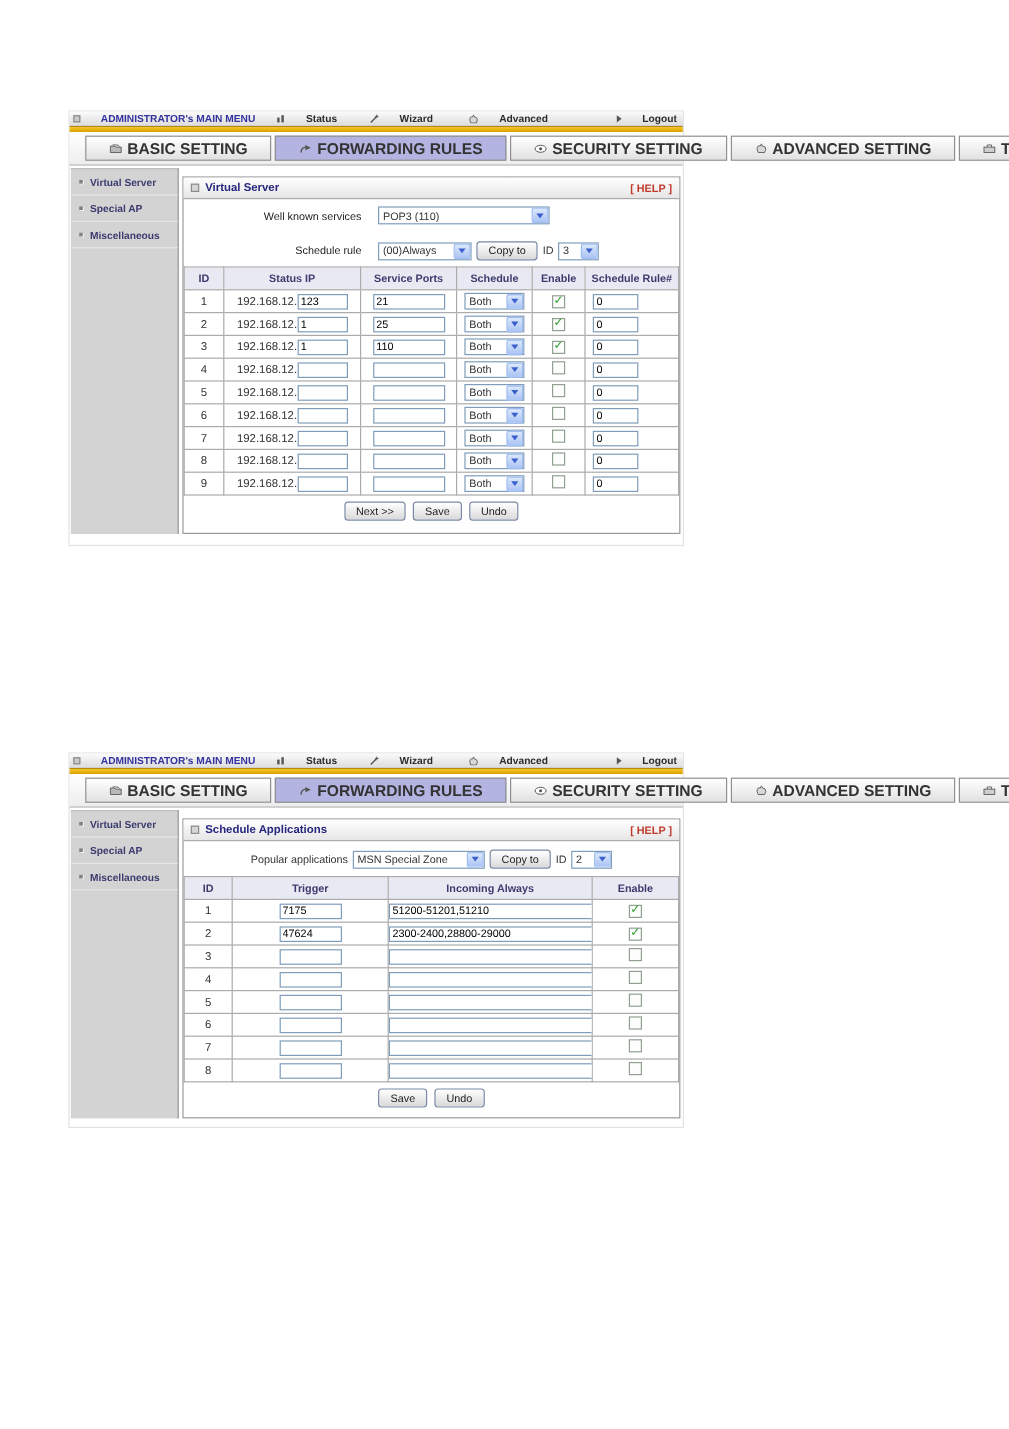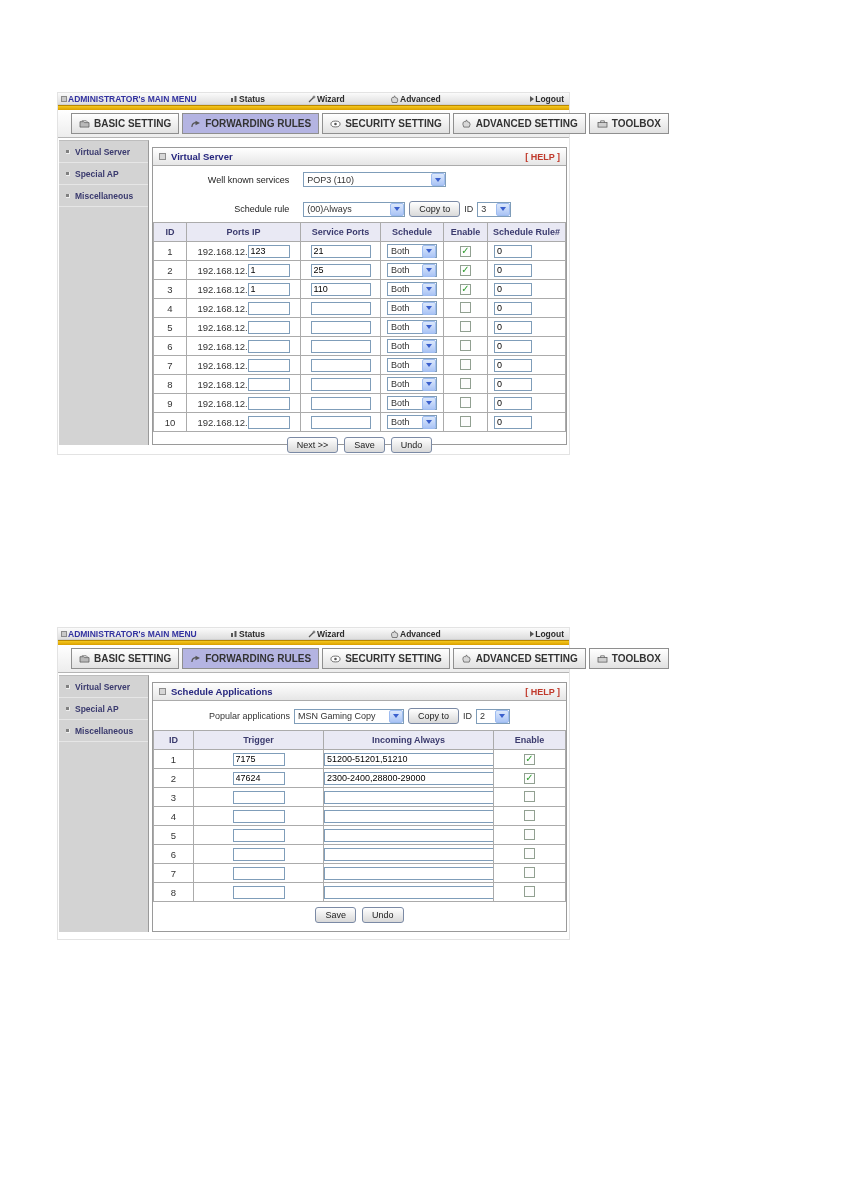--- a/index.html
+++ b/index.html
@@ -5,33 +5,33 @@
   * { margin:0; padding:0; box-sizing:border-box; }
   html,body { background:#ffffff; }
   body { width:841px; height:1191px; position:relative; font-family:"Liberation Sans","DejaVu Sans",sans-serif; color:#333; }
 
   .shot { position:absolute; left:57px; width:513px; background:#fff; border:1px solid #e3e3e3; }
   #shot1 { top:92px; height:363px; }
   #shot2 { top:627px; height:313px; }
 
   
   .menubar { position:relative; height:12px; background:linear-gradient(#fbfbfb,#dedede); border-bottom:1px solid #cfcfcf; font-size:8.5px; font-weight:bold; }
-  .menubar .mi { position:absolute; top:0; height:12px; display:flex; align-items:center; gap:1px; white-space:nowrap; }
+  .menubar .mi { position:absolute; top:0; height:12px; display:flex; align-items:center; gap:17px; white-space:nowrap; }
   .mtitle { left:3px; color:#3333a0; }
   .msq { width:6px; height:6px; background:#c9c9c9; border:1px solid #8a8a8a; }
   .mitem { color:#2b2b2b; }
   .mlogout { right:5px; color:#2b2b2b; }
   .larr { width:0; height:0; border-top:3px solid transparent; border-bottom:3px solid transparent; border-left:4px solid #555; display:inline-block; }
 
   
   .goldbar { height:5px; background:linear-gradient(#f6c81e,#d99f00); border-top:1px solid #b98800; }
 
   
   .tabbar { height:28px; background:linear-gradient(#ffffff,#ededed); border-bottom:1px solid #b5b5b5; display:flex; align-items:center; padding-left:13px; gap:3px; }
-  .tab { height:21px; display:flex; align-items:center; gap:4px; padding:0 7px; border:1px solid #8f8f8f; background:linear-gradient(#ffffff,#e1e1e1); font-size:10px; font-weight:bold; color:#333; white-space:nowrap; cursor:pointer; }
+  .tab { height:21px; display:flex; align-items:center; gap:4px; padding:0 19px; border:1px solid #8f8f8f; background:linear-gradient(#ffffff,#e1e1e1); font-size:13px; font-weight:bold; color:#333; white-space:nowrap; cursor:pointer; }
   .tab.sel { background:#b4b4e2; }
 
   
   .sidebar { position:absolute; left:1px; width:90px; top:47px; background:#d3d3d3; border-right:1px solid #9a9a9a; border-top:1px solid #bdbdbd; }
   #shot1 .sidebar { bottom:9px; } #shot2 .sidebar { bottom:7px; }
   .sitem { height:22px; display:flex; align-items:center; gap:5px; padding-left:7px; border-bottom:1px solid #e6e6e6; font-size:8.5px; font-weight:bold; color:#3a3a6e; cursor:pointer; }
   .bullet { width:4px; height:4px; background:#808080; border-right:1px solid #eee; border-bottom:1px solid #eee; }
 
   
   .panel { position:absolute; left:94px; right:2px; top:54px; border:1px solid #9a9a9a; background:#fff; }
@@ -174,21 +174,21 @@
     <div class="fgrid">
       <div class="flabel">Well known services</div>
       <div class="fctl">
         <span class="selbox" style="width:143px">
           <span class="selv">POP3 (110)</span>
           <span class="arrow"></span>
         </span>
       </div>
       <div class="flabel">Schedule rule</div>
       <div class="fctl">
-        <span class="selbox" style="width:102px">
+        <span class="selbox" style="width:78px">
           <span class="selv">(00)Always</span>
           <span class="arrow"></span>
         </span>
         <button class="xpbtn">Copy to</button>
         <span>ID</span>
         <span class="selbox" style="width:34px">
           <span class="selv">3</span>
           <span class="arrow"></span>
         </span>
       </div>
@@ -199,21 +199,21 @@
           <col style="width:33px">
           <col style="width:114px">
           <col style="width:80px">
           <col style="width:63px">
           <col style="width:44px">
           <col>
         </colgroup>
       <thead>
         <tr>
           <th>ID</th>
-          <th>Ports IP</th>
+          <th>Status IP</th>
           <th>Service Ports</th>
           <th>Schedule</th>
           <th>Enable</th>
           <th>Schedule Rule#</th>
         </tr>
       </thead>
       <tbody>
 
       <tr>
           <td>1</td>
@@ -354,38 +354,20 @@
             <span class="selbox selsm">
                 <span class="selv">Both</span>
                 <span class="arrow"></span>
               </span>
           </td>
           <td><span class="cb"></span></td>
           <td class="tleft"><input class="rulein" value="0" style=""></td>
         </tr>
           <tr>
           <td>9</td>
-          <td>
-            <span class="ipwrap">
-                <span>192.168.12.</span>
-                <input class="ipin" value="" style="">
-              </span>
-          </td>
-          <td><input class="portin" value="" style=""></td>
-          <td>
-            <span class="selbox selsm">
-                <span class="selv">Both</span>
-                <span class="arrow"></span>
-              </span>
-          </td>
-          <td><span class="cb"></span></td>
-          <td class="tleft"><input class="rulein" value="0" style=""></td>
-        </tr>
-          <tr>
-          <td>10</td>
           <td>
             <span class="ipwrap">
                 <span>192.168.12.</span>
                 <input class="ipin" value="" style="">
               </span>
           </td>
           <td><input class="portin" value="" style=""></td>
           <td>
             <span class="selbox selsm">
                 <span class="selv">Both</span>
@@ -498,21 +480,21 @@
     <div class="ptitle">
       <span class="psq"></span>
       <span class="pt">Schedule Applications</span>
       <span class="help">[ HELP ]</span>
     </div>
 
     <div class="fgrid" style="grid-template-columns:auto; padding:7px 0 6px;">
       <div class="fctl" style="justify-content:center;">
         <span>Popular applications</span>
         <span class="selbox" style="width:110px">
-          <span class="selv">MSN Gaming Copy</span>
+          <span class="selv">MSN Special Zone</span>
           <span class="arrow"></span>
         </span>
         <button class="xpbtn">Copy to</button>
         <span>ID</span>
         <span class="selbox" style="width:34px">
           <span class="selv">2</span>
           <span class="arrow"></span>
         </span>
       </div>
     </div>

